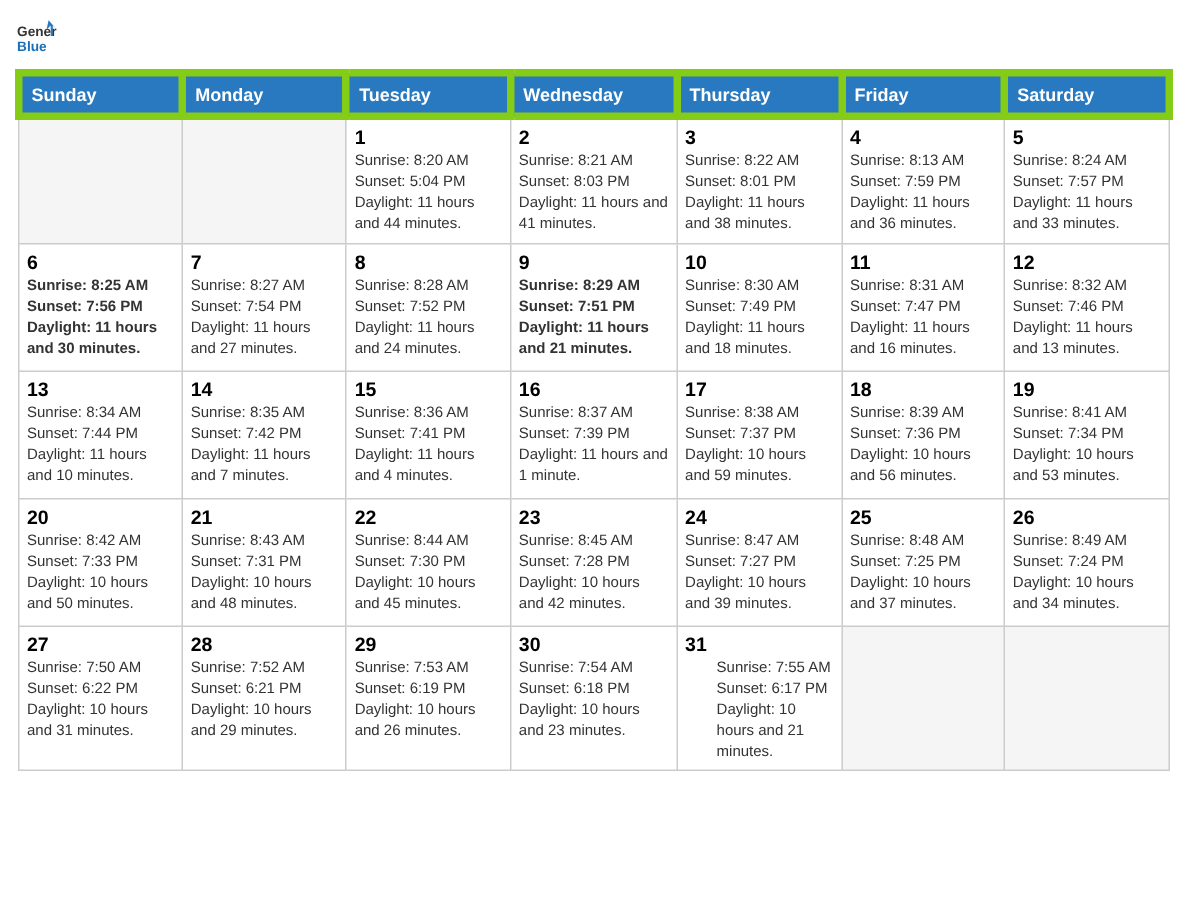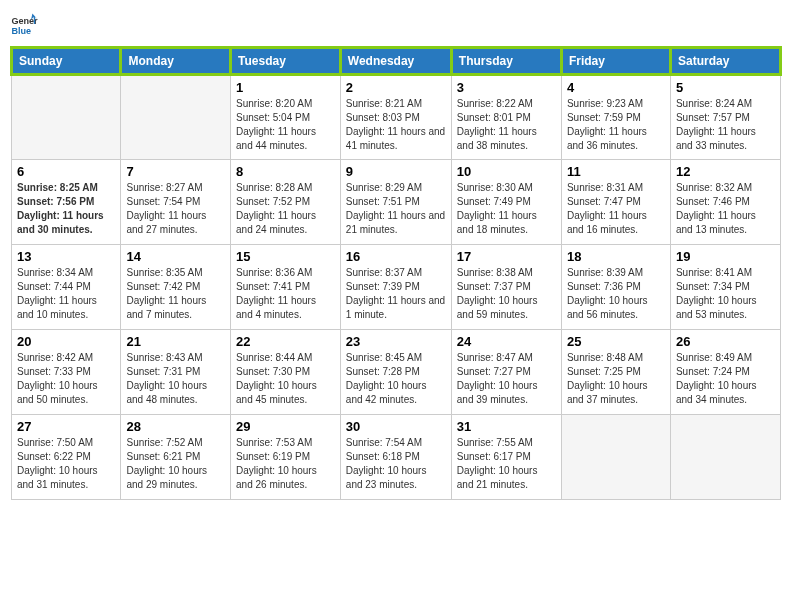--- a/index.html
+++ b/index.html
@@ -42,21 +42,21 @@
       border-collapse: collapse;
       font-size: 11px;
     }
     th {
       background-color: #2879bf;
       color: #fff;
       text-align: left;
       padding: 5px 6px;
       font-size: 12px;
       font-weight: bold;
-      border: 3px solid #84cc16;
+      border: 5px solid #84cc16;
     }
     td {
       border: 1px solid #ccc;
       vertical-align: top;
       padding: 4px 5px;
       width: 113px;
       min-height: 80px;
       height: 85px;
       background: #fff;
     }
@@ -128,21 +128,21 @@
 Daylight: 11 hours and 41 minutes.</div>
         </td>
         <td>
           <span class="day-num">3</span>
           <div class="day-info" style="white-space: pre-line;">Sunrise: 8:22 AM
 Sunset: 8:01 PM
 Daylight: 11 hours and 38 minutes.</div>
         </td>
         <td>
           <span class="day-num">4</span>
-          <div class="day-info" style="white-space: pre-line;">Sunrise: 9:23 AM
+          <div class="day-info" style="white-space: pre-line;">Sunrise: 8:13 AM
 Sunset: 7:59 PM
 Daylight: 11 hours and 36 minutes.</div>
         </td>
         <td>
           <span class="day-num">5</span>
           <div class="day-info" style="white-space: pre-line;">Sunrise: 8:24 AM
 Sunset: 7:57 PM
 Daylight: 11 hours and 33 minutes.</div>
         </td>
       </tr>
@@ -160,21 +160,21 @@
 Daylight: 11 hours and 27 minutes.</div>
         </td>
         <td>
           <span class="day-num">8</span>
           <div class="day-info" style="white-space: pre-line;">Sunrise: 8:28 AM
 Sunset: 7:52 PM
 Daylight: 11 hours and 24 minutes.</div>
         </td>
         <td>
           <span class="day-num">9</span>
-          <div class="day-info" style="white-space: pre-line;">Sunrise: 8:29 AM
+          <div class="day-info" style="white-space: pre-line; font-weight: bold;">Sunrise: 8:29 AM
 Sunset: 7:51 PM
 Daylight: 11 hours and 21 minutes.</div>
         </td>
         <td>
           <span class="day-num">10</span>
           <div class="day-info" style="white-space: pre-line;">Sunrise: 8:30 AM
 Sunset: 7:49 PM
 Daylight: 11 hours and 18 minutes.</div>
         </td>
         <td>
@@ -298,21 +298,21 @@
 Daylight: 10 hours and 26 minutes.</div>
         </td>
         <td>
           <span class="day-num">30</span>
           <div class="day-info" style="white-space: pre-line;">Sunrise: 7:54 AM
 Sunset: 6:18 PM
 Daylight: 10 hours and 23 minutes.</div>
         </td>
         <td>
           <span class="day-num">31</span>
-          <div class="day-info" style="white-space: pre-line;">Sunrise: 7:55 AM
+          <div class="day-info" style="white-space: pre-line; margin-left: 21px;">Sunrise: 7:55 AM
 Sunset: 6:17 PM
 Daylight: 10 hours and 21 minutes.</div>
         </td>
         <td class="empty"></td>
         <td class="empty"></td>
       </tr>
     </tbody>
 </table>
 
 </body></html>

